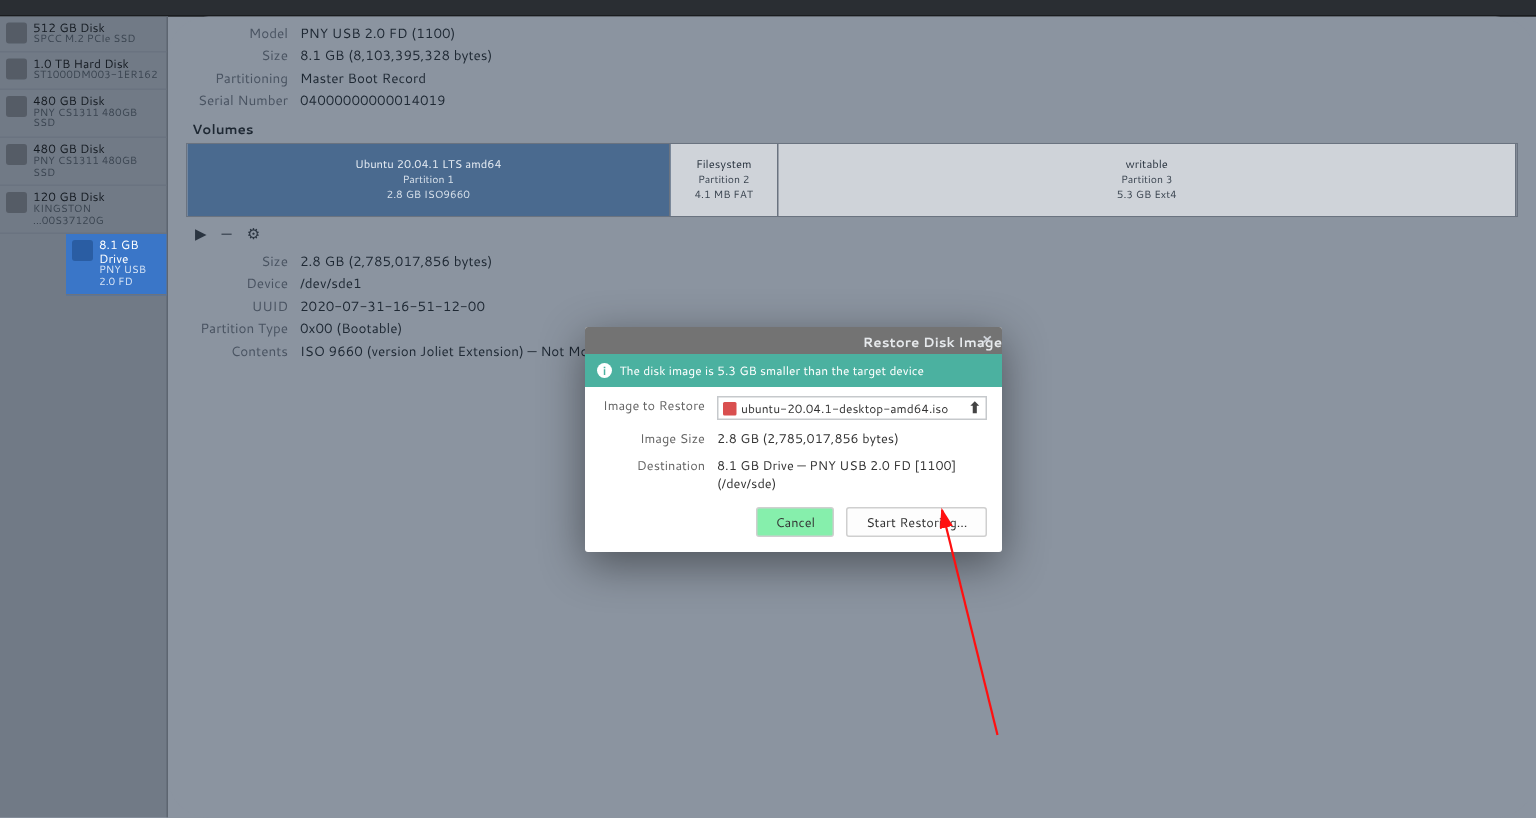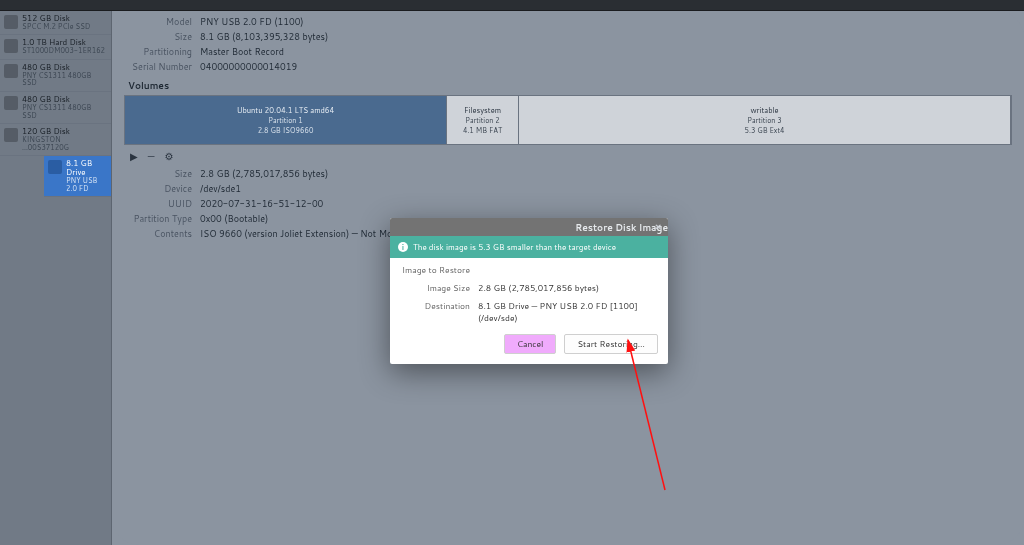--- a/index.html
+++ b/index.html
@@ -44,21 +44,21 @@
   .info-banner .i-icon { width:10px; height:10px; border-radius:50%; background:#fff; color:#4bb1a0; font-size:8px; font-weight:bold; display:flex; align-items:center; justify-content:center; }
   .modal-fields { padding:6px 10px 4px 10px; }
   .mf { display:flex; align-items:flex-start; margin-bottom:6px; font-size:8.5px; color:#555; }
   .mf .mk { width:78px; text-align:right; padding-right:8px; color:#666; }
   .mf .mv { flex:1; color:#333; }
   .file-chooser { flex:1; display:flex; align-items:center; border:1px solid #c6c9cc; background:#fff; height:16px; padding:0 3px; gap:3px; }
   .file-chooser .fi { width:9px; height:9px; background:#d94f4f; border-radius:1px; }
   .file-chooser .fn { font-size:8px; color:#333; flex:1; white-space:nowrap; overflow:hidden; }
   .file-chooser .up { font-size:10px; color:#444; font-weight:bold; }
   .modal-buttons { display:flex; justify-content:flex-end; gap:8px; padding:0 10px 10px 10px; }
-  .btn { font-size:8.5px; color:#333; background:#f0abfc; border:1px solid #cfcfcf; border-radius:2px; padding:3px 12px; cursor:pointer; }
+  .btn { font-size:8.5px; color:#333; background:#86efac; border:1px solid #cfcfcf; border-radius:2px; padding:3px 12px; cursor:pointer; }
   .btn.primary { background:#fdfdfd; }
 
   
   .arrow { position:absolute; pointer-events:none; }
 
 </style>
 </head>
 <body>
 
 <div class="titlebar"></div>
@@ -179,20 +179,25 @@
     <span class="close">×</span>
   </div>
   <div class="modal-body">
     <div class="info-banner">
       <span class="i-icon">i</span>
       <span>The disk image is 5.3 GB smaller than the target device</span>
     </div>
     <div class="modal-fields">
       <div class="mf">
         <span class="mk">Image to Restore</span>
+        <div class="file-chooser">
+          <span class="fi"></span>
+          <span class="fn">ubuntu-20.04.1-desktop-amd64.iso</span>
+          <span class="up">⬆</span>
+        </div>
       </div>
       <div class="mf">
         <span class="mk">Image Size</span>
         <span class="mv">2.8 GB (2,785,017,856 bytes)</span>
       </div>
       <div class="mf">
         <span class="mk">Destination</span>
         <span class="mv">8.1 GB Drive — PNY USB 2.0 FD [1100] (/dev/sde)</span>
       </div>
     </div>

